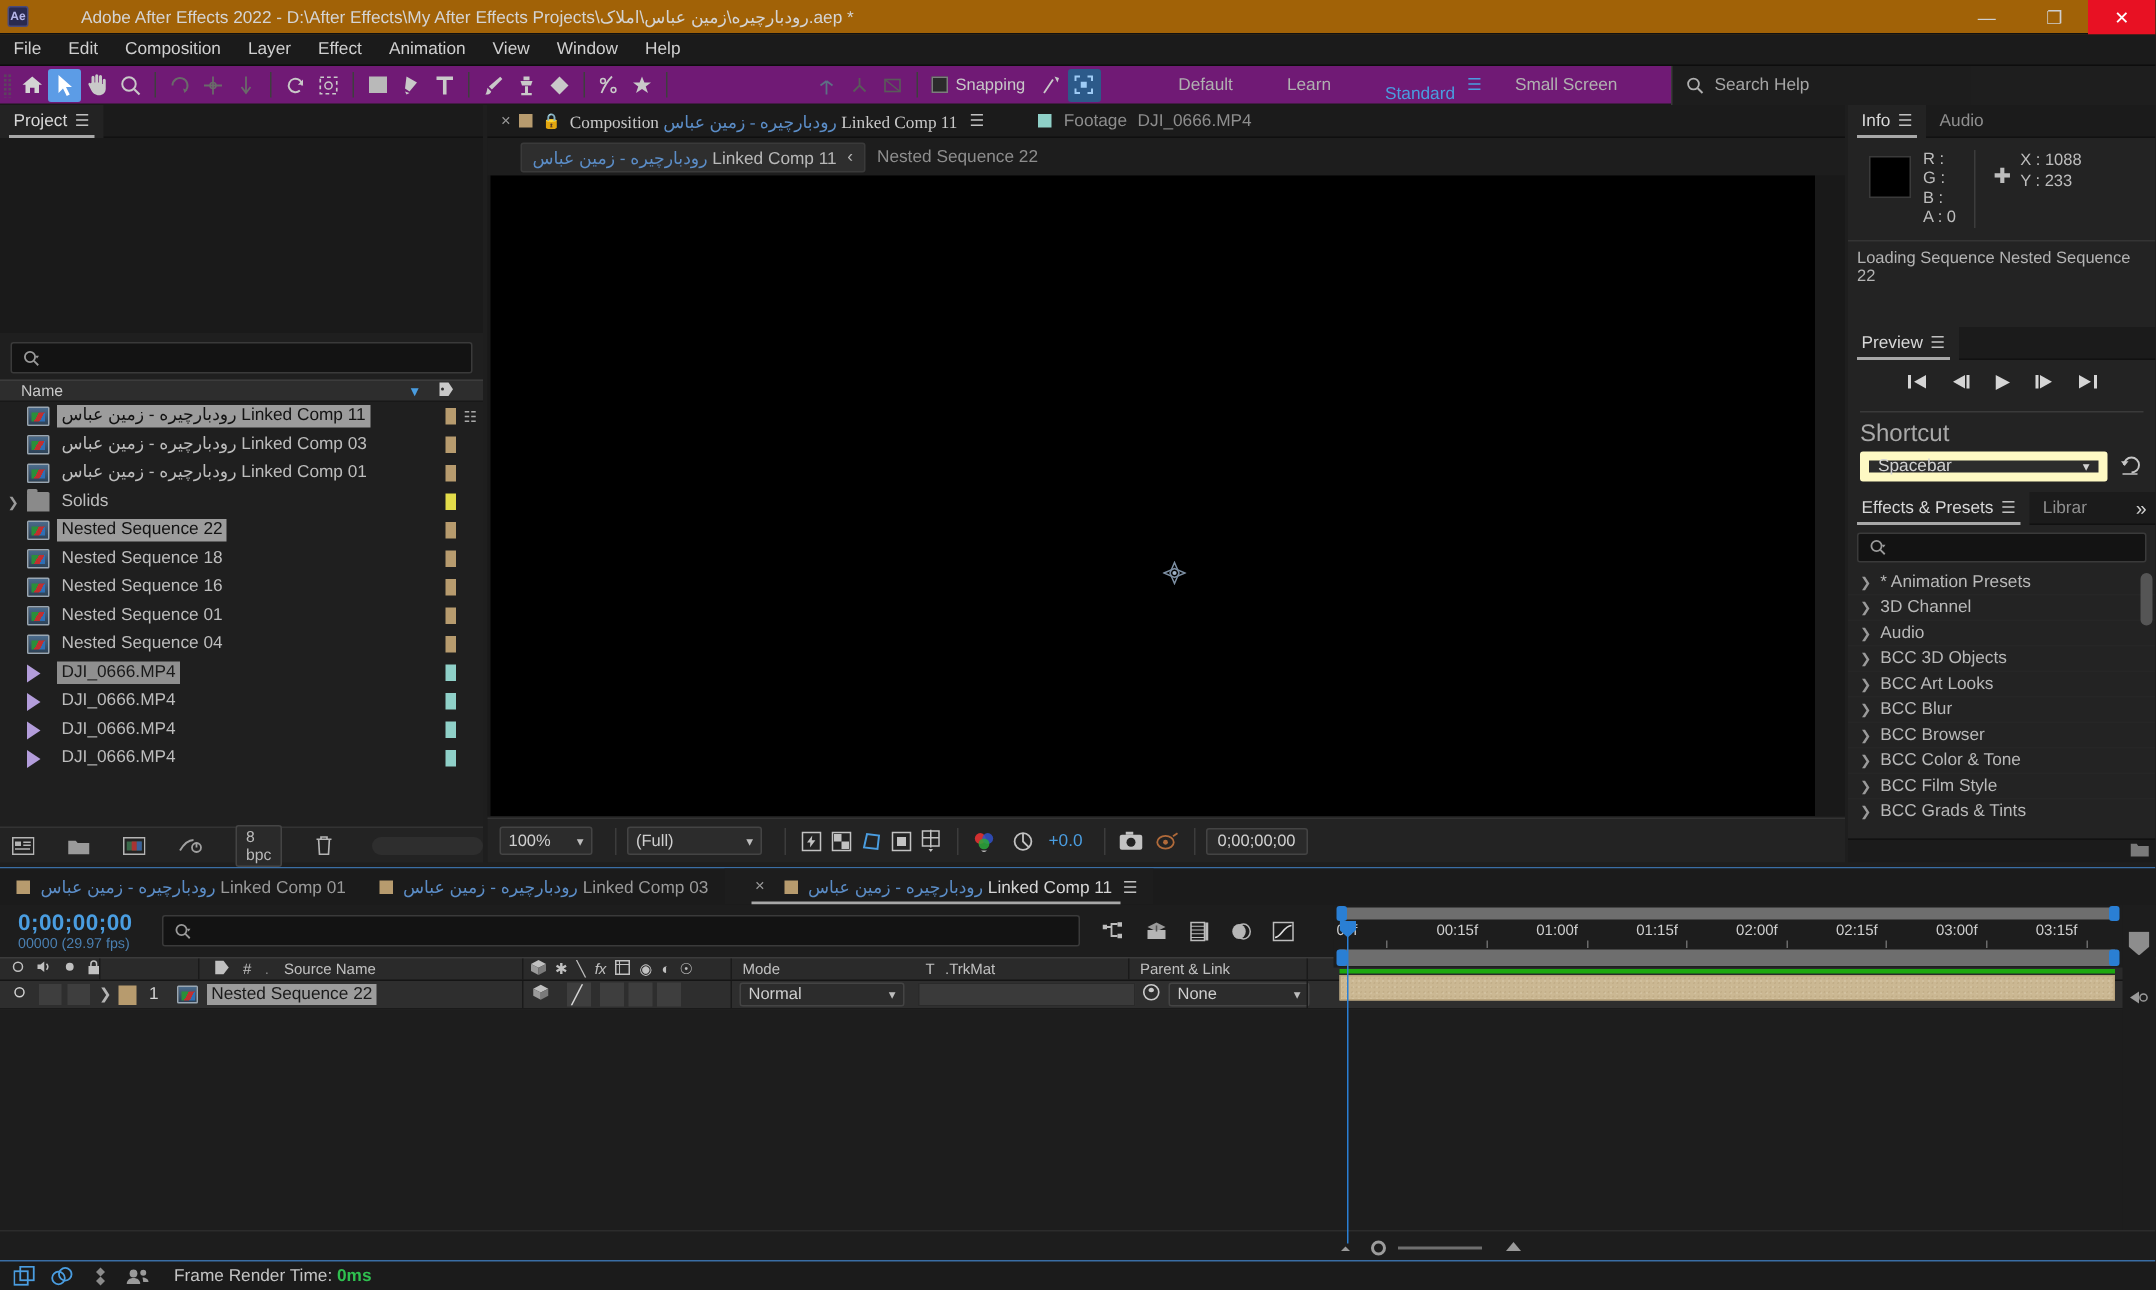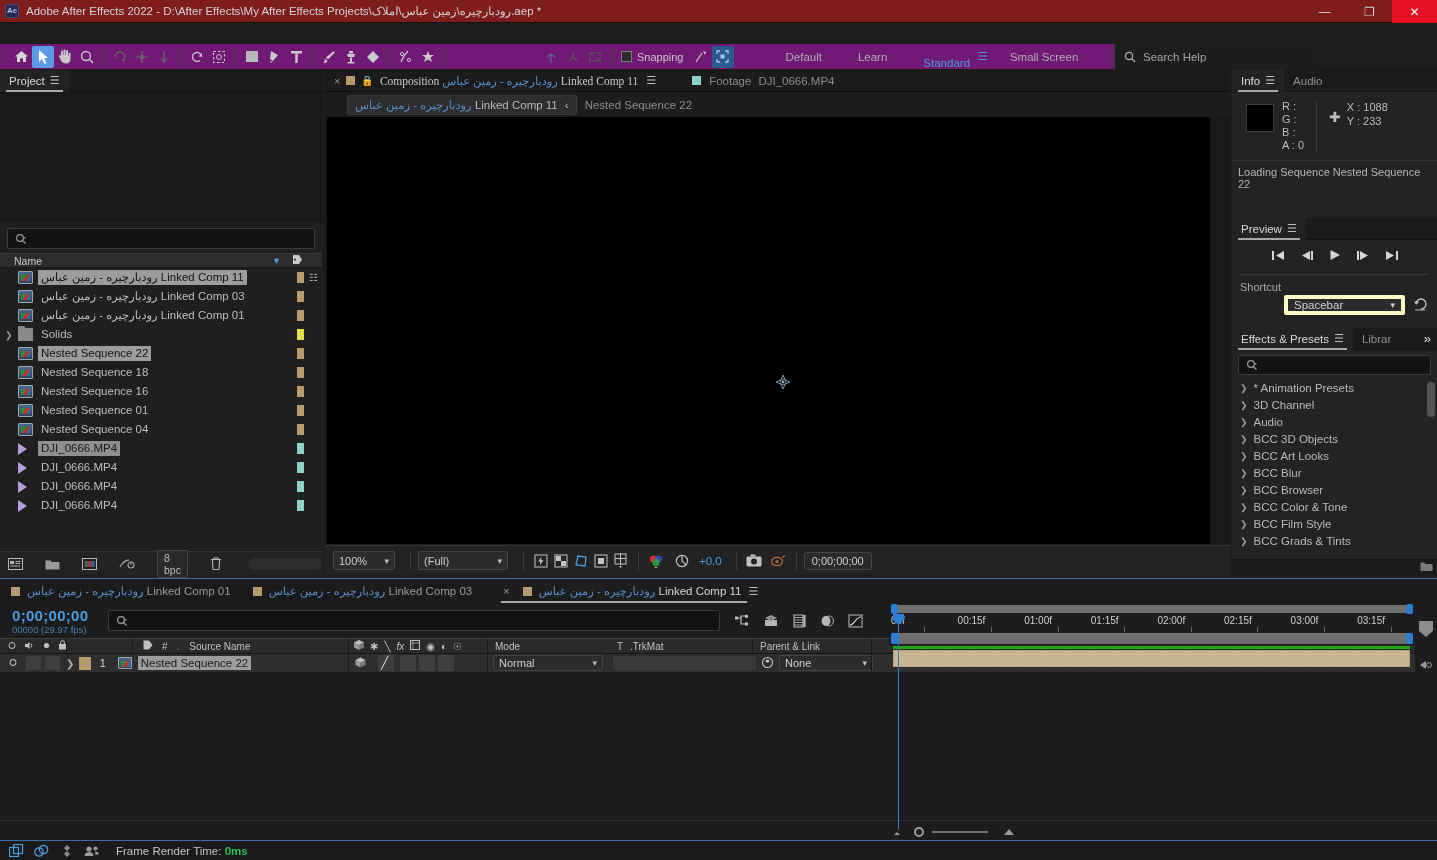--- a/index.html
+++ b/index.html
@@ -10,22 +10,23 @@
     font-size: 11px;
     color: #c8c8c8;
     overflow: hidden;
     -webkit-font-smoothing: antialiased;
   }
   .app { position: relative; width: 1437px; height: 860px; }
 
   
   .titlebar {
     position: absolute; left: 0; top: 0; width: 1437px; height: 23px;
-    background: #7f1d1d; display: flex; align-items: center;
+    background: #a16207; display: flex; align-items: center;
     border-bottom: 1px solid #111;
+    gap: 28px;
   }
   .ae-logo {
     width: 14px; height: 14px; margin-left: 5px; margin-right: 7px;
     background: #2a2a4f; border: 1px solid #4a4a7a; border-radius: 2px;
     color: #b5b5e8; font-size: 8px; line-height: 12px; text-align: center;
     font-family: "Liberation Sans", sans-serif; font-weight: bold;
   }
   .title-text { font-size: 11.5px; color: #d4d4d4; white-space: nowrap; }
   .win-btns { position: absolute; right: 0; top: 0; height: 23px; display: flex; }
   .win-btn { width: 45px; height: 23px; display: flex; align-items: center; justify-content: center;
@@ -174,26 +175,26 @@
   .info-grid { display: flex; padding: 8px 10px 4px 10px; font-size: 11px; color: #bdbdbd; }
   .swatch { width: 28px; height: 28px; background: #000; border: 1px solid #3a3a3a; margin: 4px 8px 0 4px; }
   .rgba { line-height: 13px; }
   .ivsep { width: 1px; background: #3c3c3c; margin: 0 12px; }
   .xy { line-height: 14px; display: flex; align-items: flex-start; gap: 6px; }
   .info-status { border-top: 1px solid #343434; margin: 4px 0 0 0; padding: 5px 6px; font-size: 11px; color: #b4b4b4; }
 
   #preview-panel { left: 1232px; top: 218px; width: 205px; height: 110px; background: #232323; }
   .pv-transport { display: flex; align-items: center; justify-content: center; gap: 15px; height: 32px; color: #d5d5d5; font-size: 11px; }
   .pv-div { height: 1px; background: #3a3a3a; margin: 2px 8px; }
-  .pv-label { padding: 4px 8px 2px 8px; font-size: 11px; color: #a9a9a9; }
+  .pv-label { padding: 4px 8px 2px 8px; font-size: 16px; color: #a9a9a9; }
   .pv-row { display: flex; align-items: center; gap: 8px; padding: 0 8px; }
   .pv-select {
-    flex: 1; height: 20px; background: #2c2c2c; border: 4px solid #fef9c3; border-radius: 2px;
+    flex: 1; height: 20px; background: #2c2c2c; border: 6px solid #fef9c3; border-radius: 2px;
     display: flex; align-items: center; justify-content: space-between; padding: 0 6px;
-    font-size: 11.5px; color: #d2d2d2; margin-left: 44px;
+    font-size: 11.5px; color: #d2d2d2;
   }
 
   #fx-panel { left: 1232px; top: 328px; width: 205px; height: 247px; background: #232323; }
   .fx-search {
     margin: 5px 6px; height: 20px; background: #131313; border: 1px solid #3a3a3a; border-radius: 2px;
     display: flex; align-items: center; padding-left: 7px; color: #8a8a8a; font-size: 11px;
   }
   .fx-list { height: 168px; overflow: hidden; position: relative; }
   .fx-row { height: 17px; display: flex; align-items: center; gap: 6px; padding-left: 8px;
     font-size: 11.5px; color: #b9b9b9; border-bottom: 1px solid #262626; }
@@ -276,20 +277,31 @@
     <div class="title-text">
       <span>Adobe After Effects 2022 - D:\After Effects\My After Effects Projects\رودبارچیره\زمین عباس\املاک.aep *</span>
     </div>
     <div class="win-btns">
       <div class="win-btn">—</div>
       <div class="win-btn">❐</div>
       <div class="win-btn close">✕</div>
     </div>
   </div>
 
+  <div class="menubar">
+    <div class="menu-item">File</div>
+    <div class="menu-item">Edit</div>
+    <div class="menu-item">Composition</div>
+    <div class="menu-item">Layer</div>
+    <div class="menu-item">Effect</div>
+    <div class="menu-item">Animation</div>
+    <div class="menu-item">View</div>
+    <div class="menu-item">Window</div>
+    <div class="menu-item">Help</div>
+  </div>
 
   <div class="toolbar">
     <div class="grip"></div>
     <div class="tool">
       <svg width="15" height="13" viewBox="0 0 15 13">
           <path d="M7.5 1 14 6.5h-2v5.5H9V8.5H6V12H3V6.5H1z" fill="#d4d4d4"></path>
         </svg>
     </div>
     <div class="tool sel">
       <svg width="11" height="14" viewBox="0 0 11 14">

